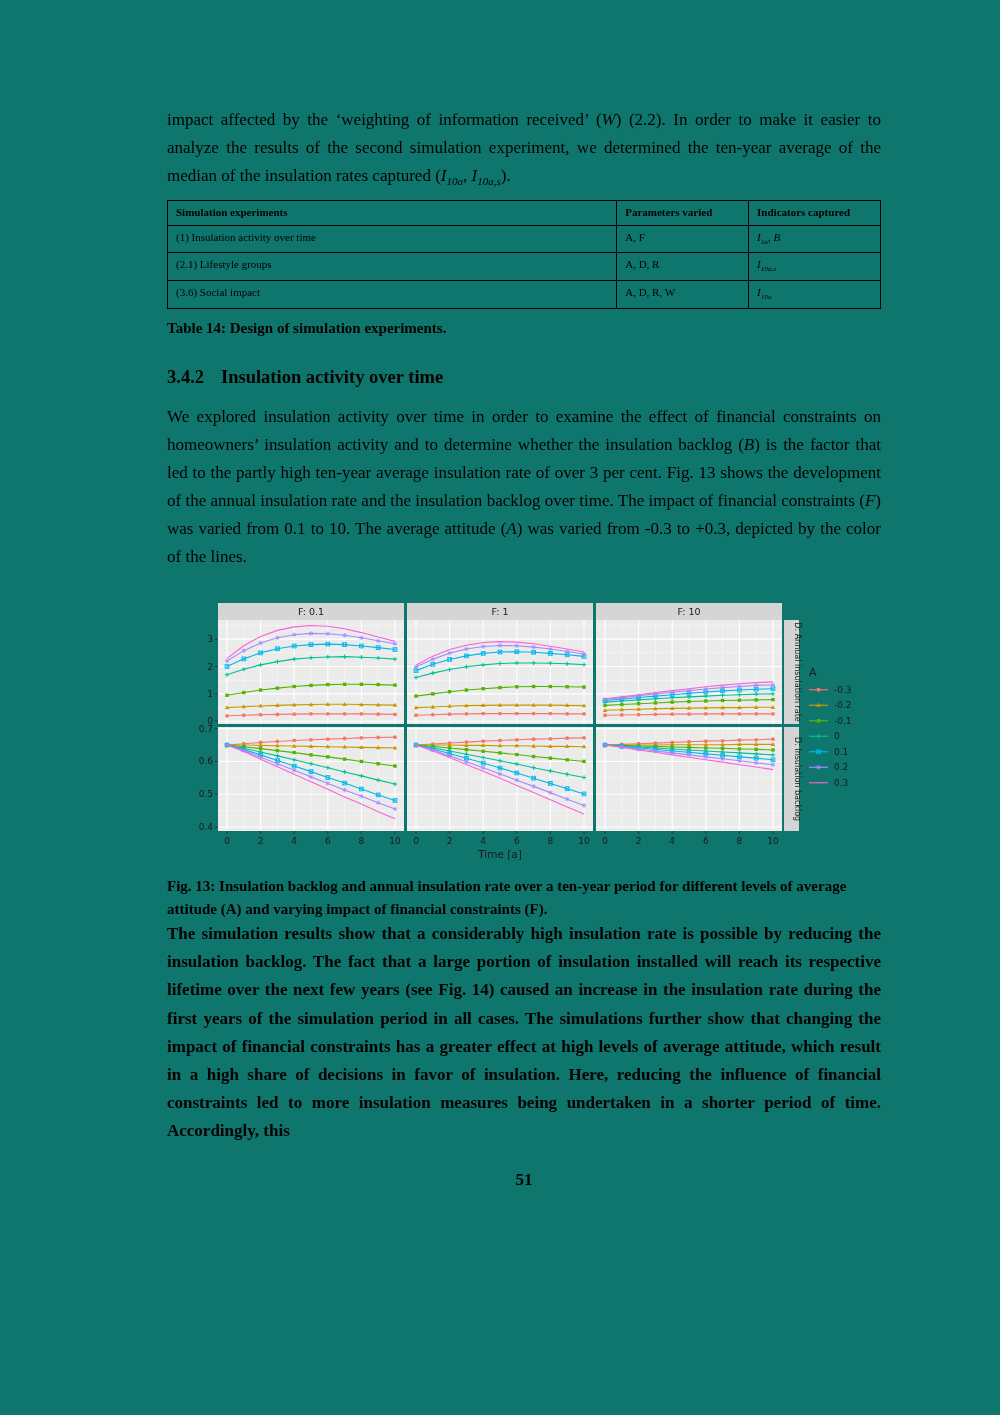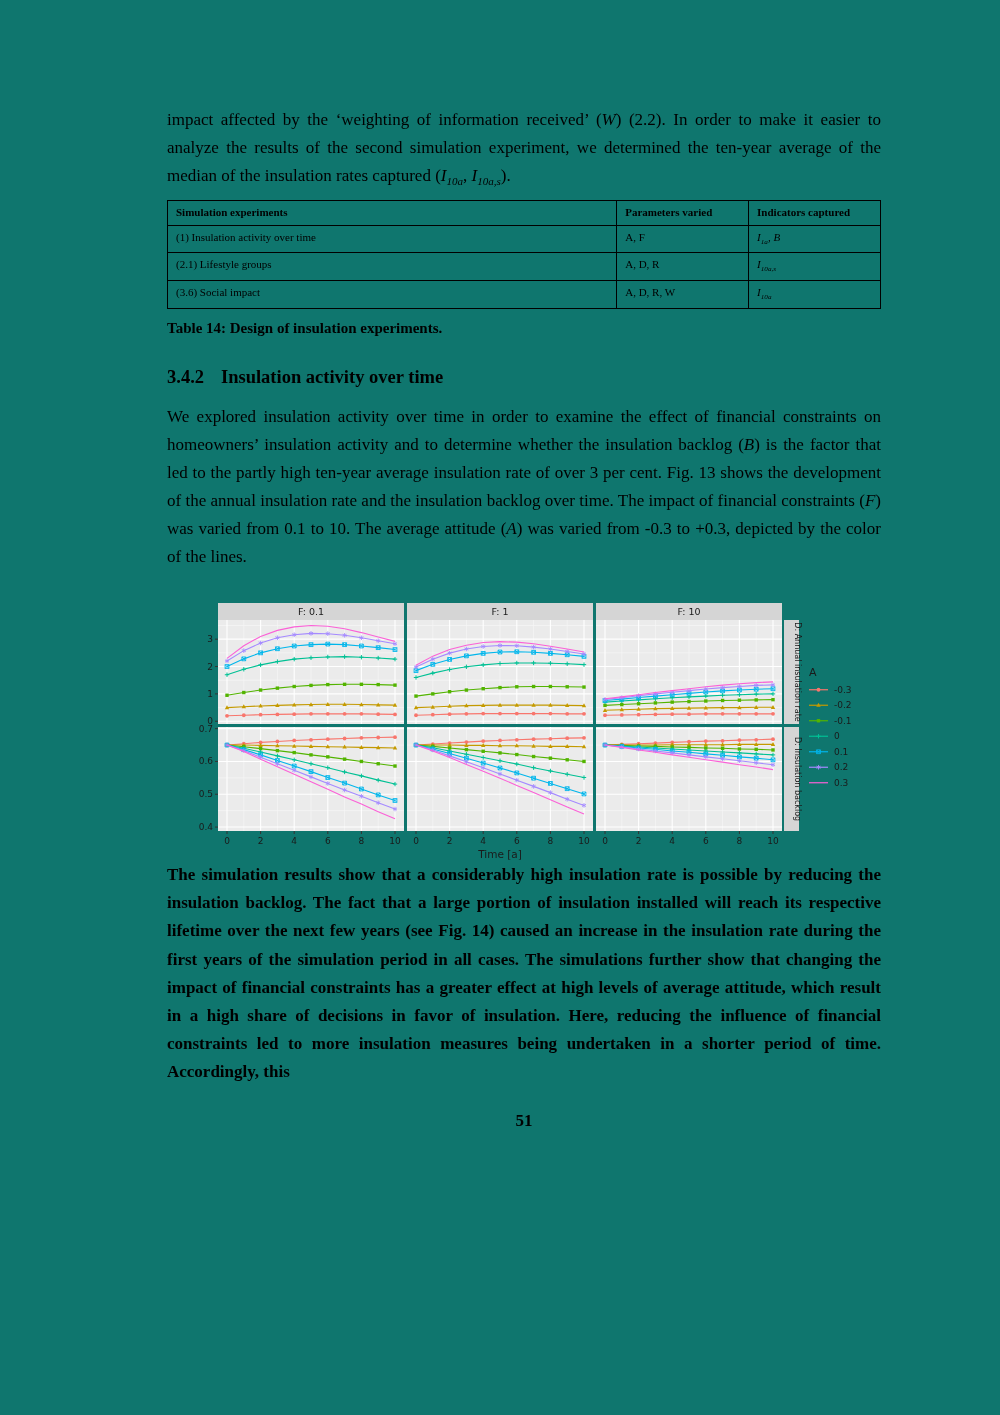--- a/index.html
+++ b/index.html
@@ -84,21 +84,21 @@
           <td class="indicator"><i>I<sub>10a,s</sub></i></td>
         </tr>
         <tr>
           <td>(3.6) Social impact</td>
           <td>A, D, R, W</td>
           <td class="indicator"><i>I<sub>10a</sub></i></td>
         </tr>
       </tbody>
   </table>
 
-  <p class="table-caption">Table 14: Design of insulation experiments.</p>
+  <p class="table-caption">Table 14: Design of simulation experiments.</p>
 
   <h3 class="section-heading"><span class="sec-num">3.4.2</span><span>Insulation activity over time</span></h3>
 
   <p class="body-text">We explored insulation activity over time in order to examine the effect of financial constraints on homeowners’ insulation activity and to determine whether the insulation backlog (<i>B</i>) is the factor that led to the partly high ten-year average insulation rate of over 3 per cent. Fig. 13 shows the development of the annual insulation rate and the insulation backlog over time. The impact of financial constraints (<i>F</i>) was varied from 0.1 to 10. The average attitude (<i>A</i>) was varied from -0.3 to +0.3, depicted by the color of the lines.</p>
 
   <figure class="chart-figure">
     <svg id="chart-svg" viewBox="0 0 672 264" width="672" height="264">
         <rect x="30" y="6" width="186" height="17" fill="#D5D5D5"></rect>
         <text x="123" y="18" font-size="9.5" text-anchor="middle" font-family="&quot;DejaVu Sans&quot;, sans-serif" fill="#1a1a1a">F: 0.1</text>
         <rect x="219" y="6" width="186" height="17" fill="#D5D5D5"></rect>
@@ -734,18 +734,19 @@
         <path d="M628.6 152.85 h3.8 v3.8 h-3.8 Z M628.6 152.85 l3.8 3.8 M632.4 152.85 l-3.8 3.8" stroke="#00B6EB" stroke-width="0.9" fill="none"></path>
         <text x="646" y="157.75" font-size="9" text-anchor="start" font-family="&quot;DejaVu Sans&quot;, sans-serif" fill="#1a1a1a">0.1</text>
         <line x1="621" y1="170.25" x2="640" y2="170.25" stroke="#A58AFF" stroke-width="1.2"></line>
         <path d="M630.5 167.95 V172.55 M628.5 169.1 L632.5 171.4 M632.5 169.1 L628.5 171.4" stroke="#A58AFF" stroke-width="0.9" fill="none"></path>
         <text x="646" y="173.25" font-size="9" text-anchor="start" font-family="&quot;DejaVu Sans&quot;, sans-serif" fill="#1a1a1a">0.2</text>
         <line x1="621" y1="185.75" x2="640" y2="185.75" stroke="#FB61D7" stroke-width="1.2"></line>
         <text x="646" y="188.75" font-size="9" text-anchor="start" font-family="&quot;DejaVu Sans&quot;, sans-serif" fill="#1a1a1a">0.3</text>
       </svg>
   </figure>
 
+  <p class="figure-caption">Fig. 13: Insulation backlog and annual insulation rate over a ten-year period for different levels of average attitude (A) and varying impact of financial constraints (F).</p>
 
   <p class="body-text para-results">The simulation results show that a considerably high insulation rate is possible by reducing the insulation backlog. The fact that a large portion of insulation installed will reach its respective lifetime over the next few years (see Fig. 14) caused an increase in the insulation rate during the first years of the simulation period in all cases. The simulations further show that changing the impact of financial constraints has a greater effect at high levels of average attitude, which result in a high share of decisions in favor of insulation. Here, reducing the influence of financial constraints led to more insulation measures being undertaken in a shorter period of time. Accordingly, this</p>
 
   <div class="page-number">51</div>
 
 </div>
 
 </body></html>

